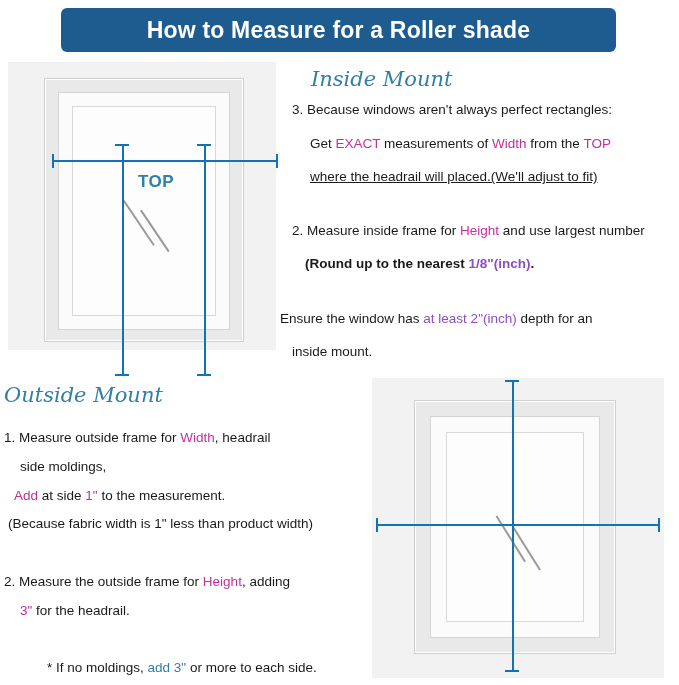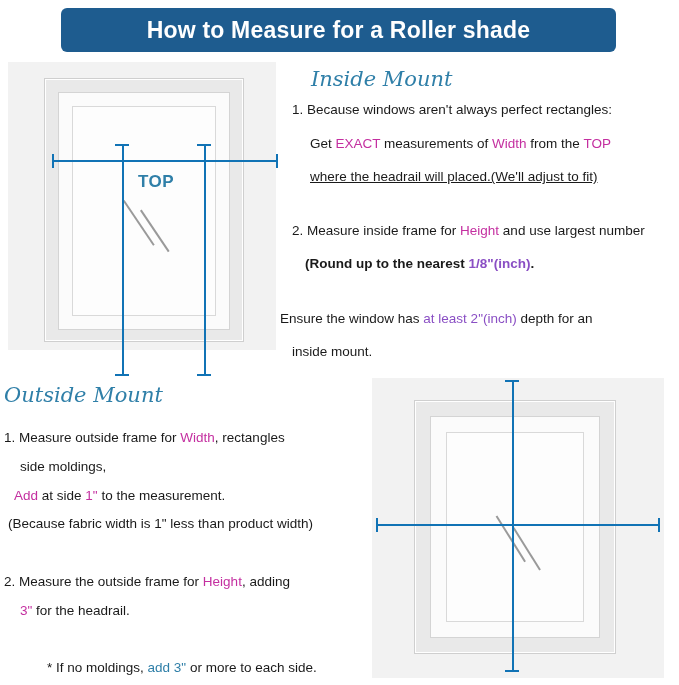--- a/index.html
+++ b/index.html
@@ -186,21 +186,21 @@
   <div class="mcap-v" style="left:107px; top:312px;"></div>
 
   <div class="mline-v" style="left:196px; top:82px; height:232px;"></div>
   <div class="mcap-v" style="left:189px; top:82px;"></div>
   <div class="mcap-v" style="left:189px; top:312px;"></div>
 </div>
 
 <div id="inside-mount-heading" class="section-heading">Inside Mount</div>
 
 <div id="im-line1" class="para">
-  <span>1. Because windows aren't always perfect rectangles:</span>
+  <span>3. Because windows aren't always perfect rectangles:</span>
 </div>
 
 <div id="im-line2" class="para">
   <span>Get </span><span class="hl-pink">EXACT</span><span> measurements of </span><span class="hl-pink">Width</span><span> from the </span><span class="hl-pink">TOP</span>
 </div>
 
 <div id="im-line3" class="para">
   <span>where the headrail will placed.(We'll adjust to fit)</span>
 </div>
 
@@ -216,21 +216,21 @@
   <span>Ensure the window has </span><span class="hl-purple">at least 2"(inch)</span><span> depth for an</span>
 </div>
 
 <div id="im-line7" class="para">
   <span>inside mount.</span>
 </div>
 
 <div id="outside-mount-heading" class="section-heading">Outside Mount</div>
 
 <div id="om-line1" class="para">
-  <span>1. Measure outside frame for </span><span class="hl-pink">Width</span><span>, rectangles</span>
+  <span>1. Measure outside frame for </span><span class="hl-pink">Width</span><span>, headrail</span>
 </div>
 
 <div id="om-line2" class="para">
   <span>side moldings,</span>
 </div>
 
 <div id="om-line3" class="para">
   <span class="hl-pink">Add</span><span> at side </span><span class="hl-pink">1"</span><span> to the measurement.</span>
 </div>
 

